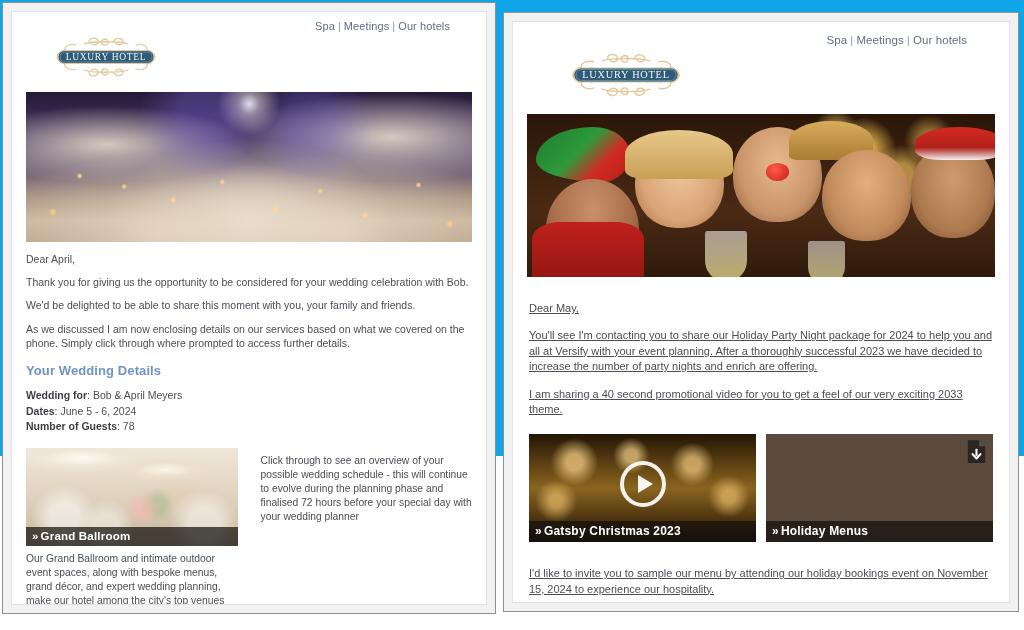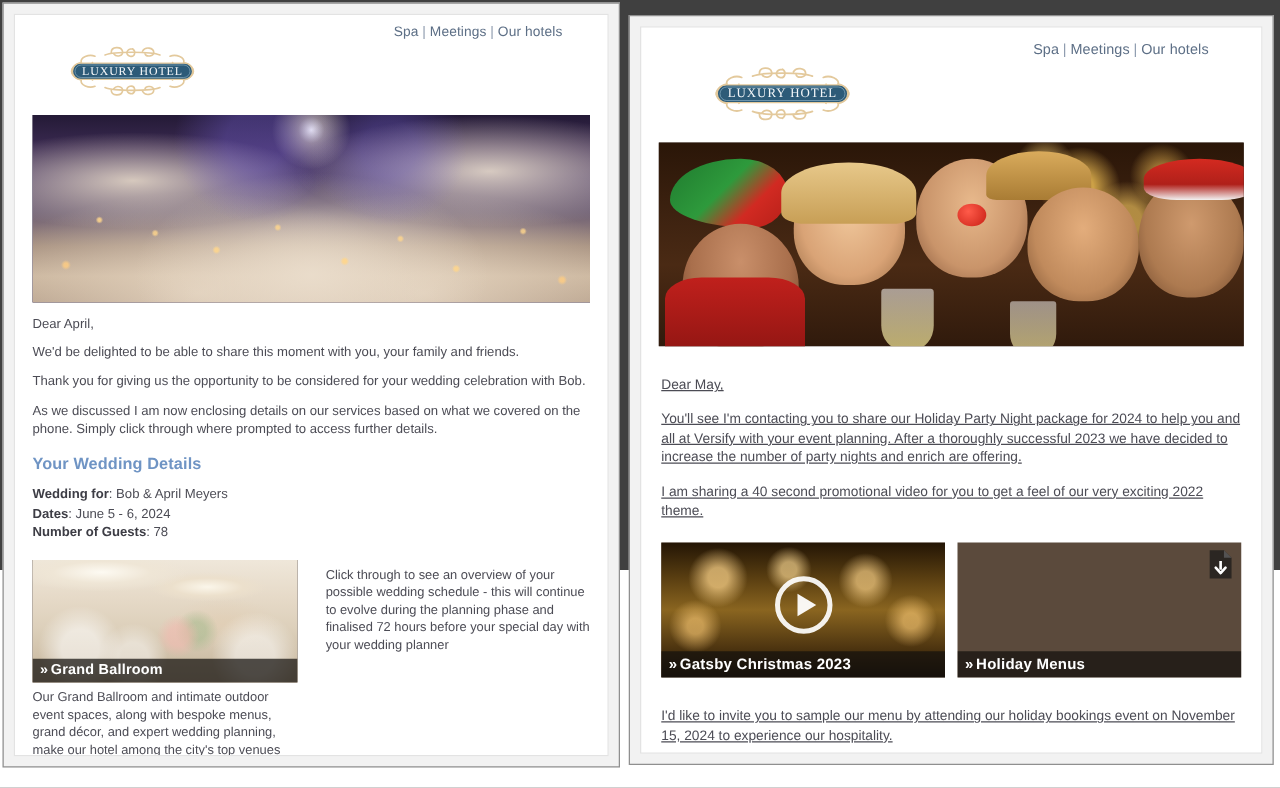--- a/index.html
+++ b/index.html
@@ -11,21 +11,21 @@
   body {
     width: 1024px;
     height: 630px;
     font-family: "Liberation Sans", sans-serif;
     overflow: hidden;
   }
   .stage {
     position: relative;
     width: 1024px;
     height: 456px;
-    background: #404040;
+    background: #0ea5e9;
   }
 
   
   .email-frame {
     position: absolute;
     background: #f2f2f2;
     border: 1px solid #8f8f8f;
     box-sizing: border-box;
     padding: 8px;
   }
@@ -294,22 +294,22 @@
           </svg>
         </div>
       </div>
 
       <div class="hero">
         <div class="hero-ballroom"></div>
       </div>
 
       <div class="content">
         <p>Dear April,</p>
+        <p>Thank you for giving us the opportunity to be considered for your wedding celebration with Bob.</p>
         <p>We'd be delighted to be able to share this moment with you, your family and friends.</p>
-        <p>Thank you for giving us the opportunity to be considered for your wedding celebration with Bob.</p>
         <p>As we discussed I am now enclosing details on our services based on what we covered on the phone. Simply click through where prompted to access further details.</p>
 
         <div class="section-title">Your Wedding Details</div>
 
         <div class="detail-lines">
           <div><b>Wedding for</b>: <span>Bob &amp; April Meyers</span></div>
           <div><b>Dates</b>: <span>June 5 - 6, 2024</span></div>
           <div><b>Number of Guests</b>: <span>78</span></div>
         </div>
       </div>
@@ -379,21 +379,21 @@
           <div class="p-person" style="left:82%;top:18%;width:18%;height:58%;background:radial-gradient(ellipse at 50% 38%,#cf9a6e 0%,#ad7a50 62%,#70482d 100%);"></div>
           <div style="position:absolute;left:83%;top:8%;width:19%;height:20%;border-radius:50% 50% 30% 30%;background:linear-gradient(180deg,#d42a20 0%,#b0201a 62%,#f2f2f2 100%);"></div>
           <div style="position:absolute;left:38%;top:72%;width:9%;height:30%;border-radius:6% 6% 40% 40%;background:linear-gradient(180deg,rgba(255,255,255,.55),rgba(236,222,140,.75));"></div>
           <div style="position:absolute;left:60%;top:78%;width:8%;height:26%;border-radius:6% 6% 40% 40%;background:linear-gradient(180deg,rgba(255,255,255,.5),rgba(240,226,150,.7));"></div>
         </div>
       </div>
 
       <div class="content">
         <p>Dear May,</p>
         <p>You'll see I'm contacting you to share our Holiday Party Night package for 2024 to help you and all at Versify with your event planning. After a thoroughly successful 2023 we have decided to increase the number of party nights and enrich are offering.</p>
-        <p>I am sharing a 40 second promotional video for you to get a feel of our very exciting 2022 theme.</p>
+        <p>I am sharing a 40 second promotional video for you to get a feel of our very exciting 2033 theme.</p>
       </div>
 
       <div class="cards">
         <div class="card">
           <div class="card-img">
             <div class="ph-gatsby"></div>
             <div class="play-btn">
                 <div class="tri"></div>
               </div>
             <div class="card-caption"><span class="chev">»</span><span>Gatsby Christmas 2023</span></div>

